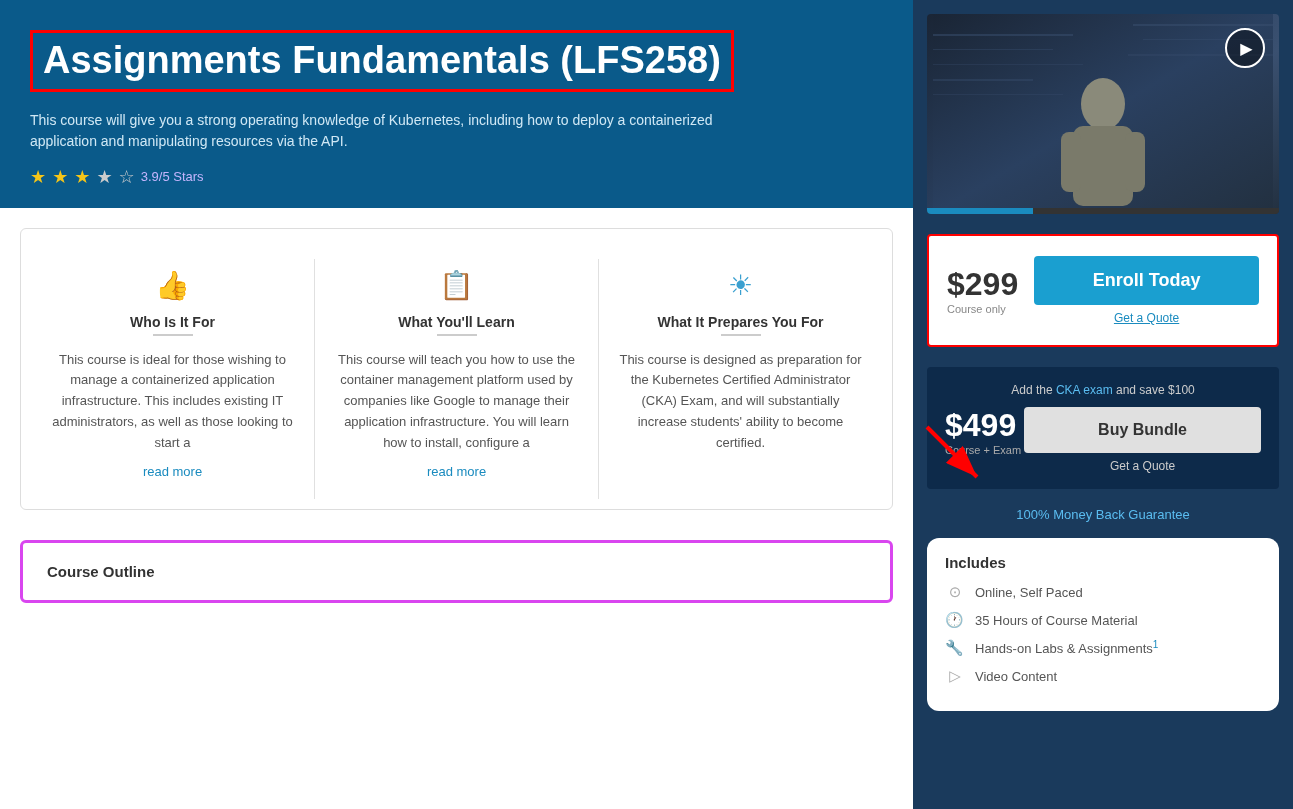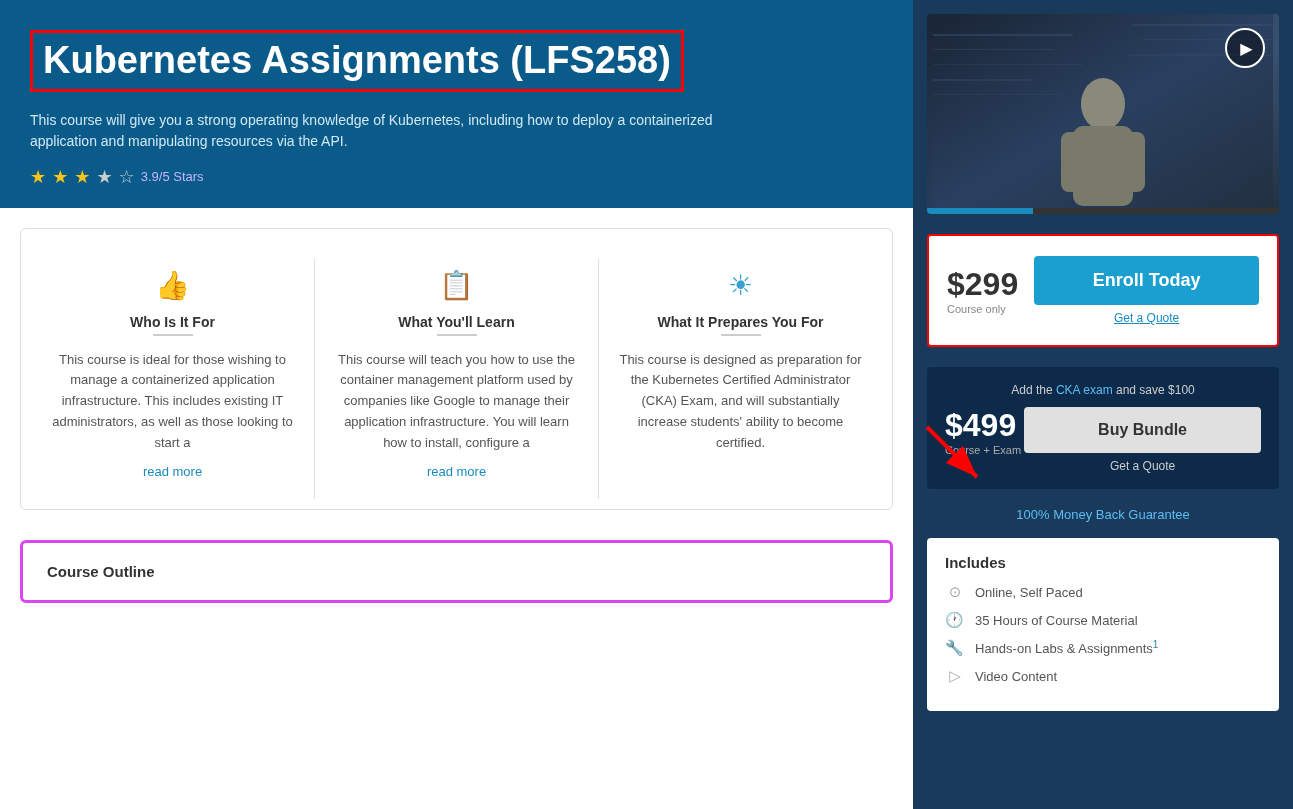--- a/index.html
+++ b/index.html
@@ -60,35 +60,35 @@
     .bundle-row { display: flex; gap: 3px; }
     .bundle-price { font-size: 32px; font-weight: 700; color: #fff; }
     .bundle-price-sub { font-size: 11px; color: #aaa; }
     .bundle-btn-col { flex: 1; display: flex; flex-direction: column; align-items: center; }
     .bundle-btn { background: #e0e0e0; color: #333; border: none; border-radius: 4px; padding: 14px 11px; font-size: 16px; font-weight: 700; cursor: pointer; width: 100%; }
     .bundle-get-quote { color: #ccc; font-size: 12px; margin-top: 6px; cursor: pointer; }
 
     .money-back { text-align: center; color: #5abcf0; font-size: 13px; padding: 10px 0 16px 0; margin: 0 14px; }
 
     
-    .includes-section { background: #fff; margin: 0 14px 14px 14px; border-radius: 4px; padding: 16px 18px; }
+    .includes-section { background: #fff; margin: 0 14px 14px 14px; border-radius: 12px; padding: 16px 18px; }
     .includes-title { font-weight: 700; font-size: 15px; color: #333; margin-bottom: 12px; }
     .includes-item { display: flex; align-items: center; gap: 10px; margin-bottom: 10px; font-size: 13px; color: #555; }
     .inc-icon { color: #aaa; font-size: 15px; width: 20px; text-align: center; }
     .inc-sup { color: #1a8bbf; font-size: 10px; vertical-align: super; }
   </style>
 </head>
 <body>
 
 <div class="page-wrapper">
 
   <div class="left-col">
 
     <div class="hero">
-      <div class="hero-title">Kubernetes Assignments (LFS258)</div>
+      <div class="hero-title">Assignments Fundamentals (LFS258)</div>
       <p class="hero-desc">This course will give you a strong operating knowledge of Kubernetes, including how to deploy a containerized application and manipulating resources via the API.</p>
       <div class="stars-row">
         <span class="stars">★</span>
         <span class="stars">★</span>
         <span class="stars">★</span>
         <span class="stars star-half">★</span>
         <span class="stars star-half">☆</span>
         <span class="stars-label">3.9/5 Stars</span>
       </div>
     </div>

